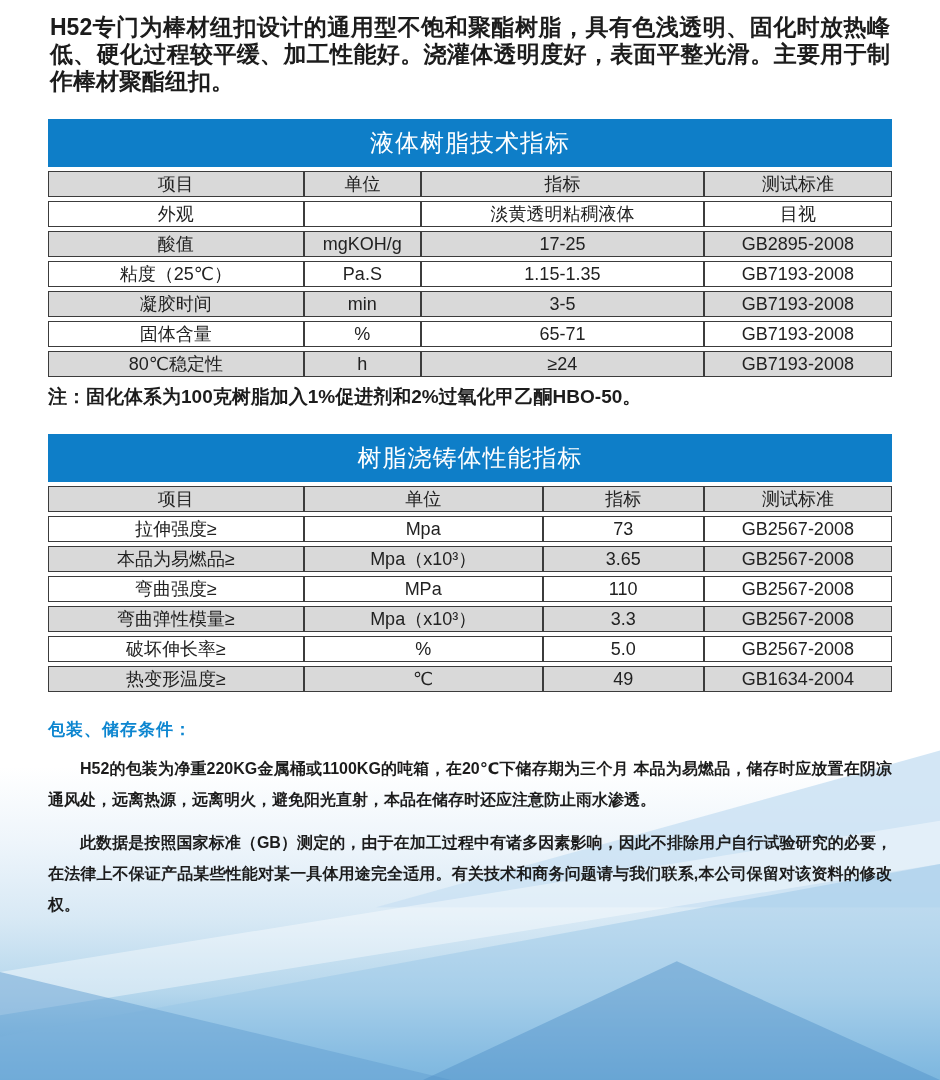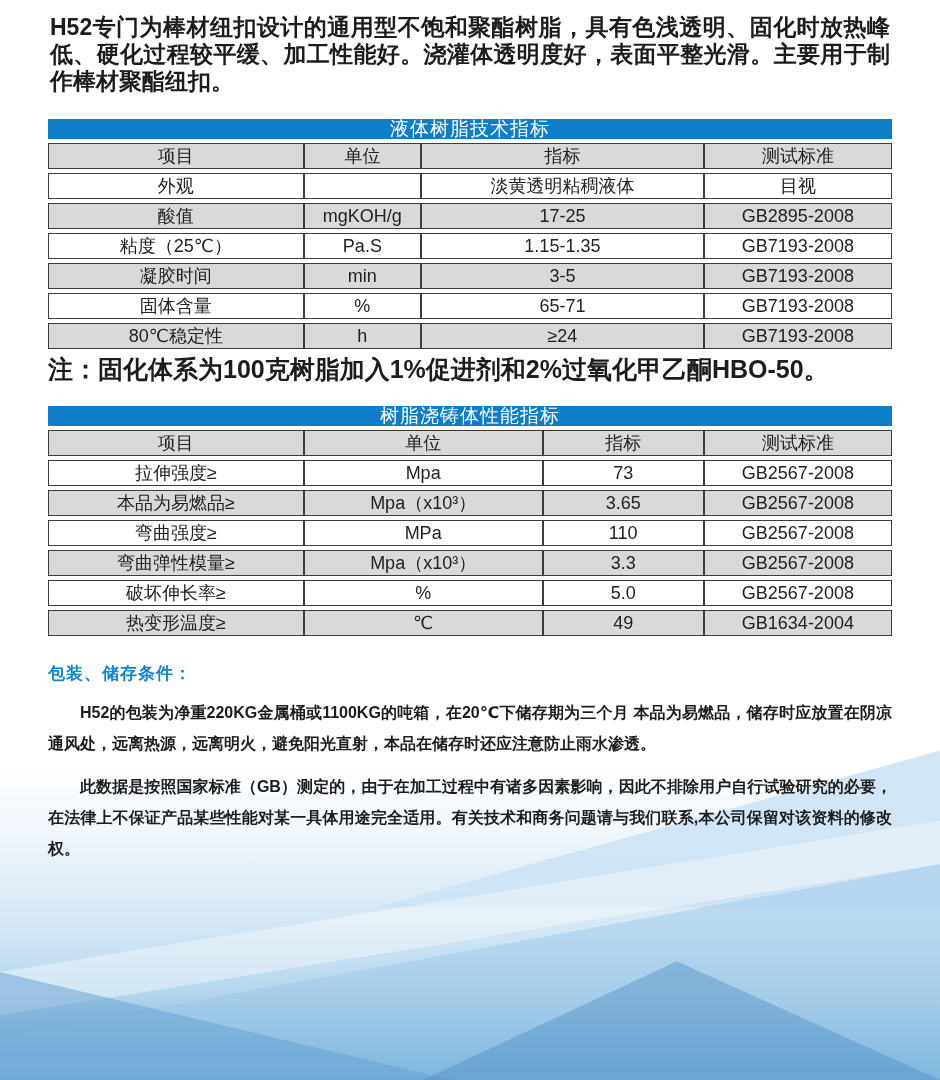--- a/index.html
+++ b/index.html
@@ -32,40 +32,40 @@
   
   .intro {
     margin: 14px 50px 0 50px;
     font-size: 23px; line-height: 27px;
     font-weight: bold; text-align: justify;
   }
 
   
   .tbl-wrap { margin: 24px 48px 0 48px; }
   .tbl-title {
-    height: 20px; background: #0e7ec8; color: #ffffff;
+    height: 48px; background: #0e7ec8; color: #ffffff;
     display: flex; align-items: center; justify-content: center;
-    font-size: 19px; letter-spacing: 1px;
+    font-size: 24px; letter-spacing: 1px;
   }
   table {
     width: 100%;
     border-collapse: separate; border-spacing: 0 4px;
     font-size: 18px; color: #222222;
   }
   td {
     border: 1px solid #3c3c3c;
     height: 21px; text-align: center; vertical-align: middle;
     background: #ffffff; padding: 0 4px;
   }
   thead td { background: #d9d9d9; }
   tbody tr:nth-child(even) td { background: #d9d9d9; }
 
   .note {
     margin: 3px 48px 0 48px;
-    font-size: 25px; font-weight: bold; line-height: 26px;
+    font-size: 19px; font-weight: bold; line-height: 26px;
   }
 
   
   .storage-heading {
     margin: 22px 48px 0 48px;
     color: #0d86d0; font-size: 17px; font-weight: bold;
     letter-spacing: 1px;
   }
   .para {
     margin: 12px 48px 0 48px;

